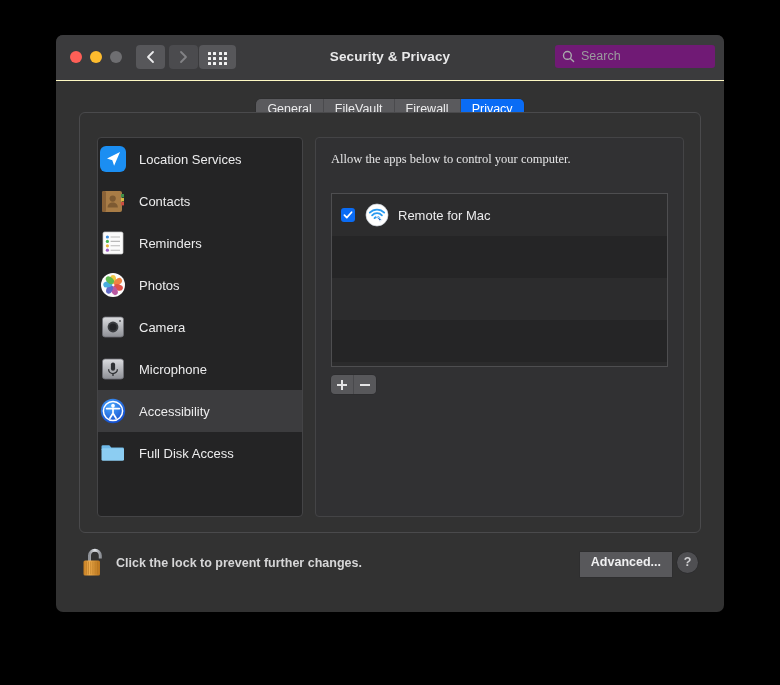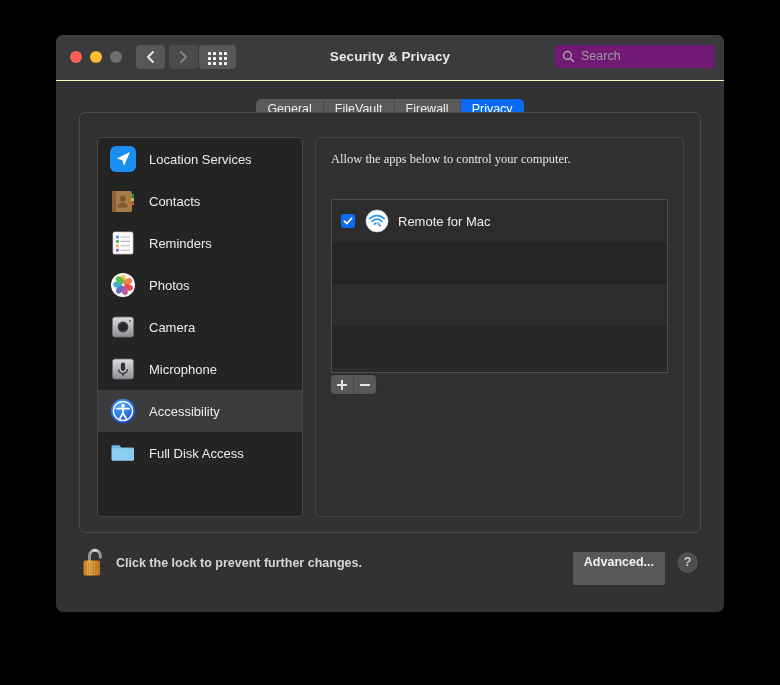--- a/index.html
+++ b/index.html
@@ -163,21 +163,20 @@
     background: #242425;
     border: 1px solid #444446;
     border-radius: 4px;
     overflow: hidden;
   }
   .srow {
     position: relative;
     height: 42px;
     display: flex;
     align-items: center;
-    padding-left: 10px;
     box-sizing: border-box;
   }
   .srow.selected { background: #3c3c3e; }
   .srow .sicon {
     width: 30px;
     height: 30px;
     flex: 0 0 30px;
     margin-right: 11px;
     position: relative;
   }
@@ -201,21 +200,21 @@
     position: absolute;
     left: 15px;
     top: 14px;
     color: #e6e6e7;
     font-size: 12.5px;
     font-family: Liberation Serif, serif;
   }
   #applist {
     position: absolute;
     left: 15px;
-    top: 61px;
+    top: 55px;
     width: 335px;
     height: 172px;
     background: #2b2b2c;
     border: 1px solid #4e4e50;
     overflow: hidden;
     text-align: center;
   }
   .arow {
     position: relative;
     height: 42px;
@@ -290,23 +289,23 @@
   }
   #lock-text {
     position: absolute;
     left: 60px;
     top: 16px;
     color: #d6d6d7;
     font-size: 12.5px;
   }
   #advanced {
     position: absolute;
-    right: 59px;
+    right: 52px;
     top: 12px;
-    height: 33px;
+    height: 25px;
     line-height: 21px;
     padding: 0 11px;
     background: #58585b;
     color: #f0f0f1;
     font-size: 12.5px;
     border-radius: 0;
     box-shadow: 0 0 0 0.5px #2b2b2d;
   }
   #helpbtn {
     position: absolute;

